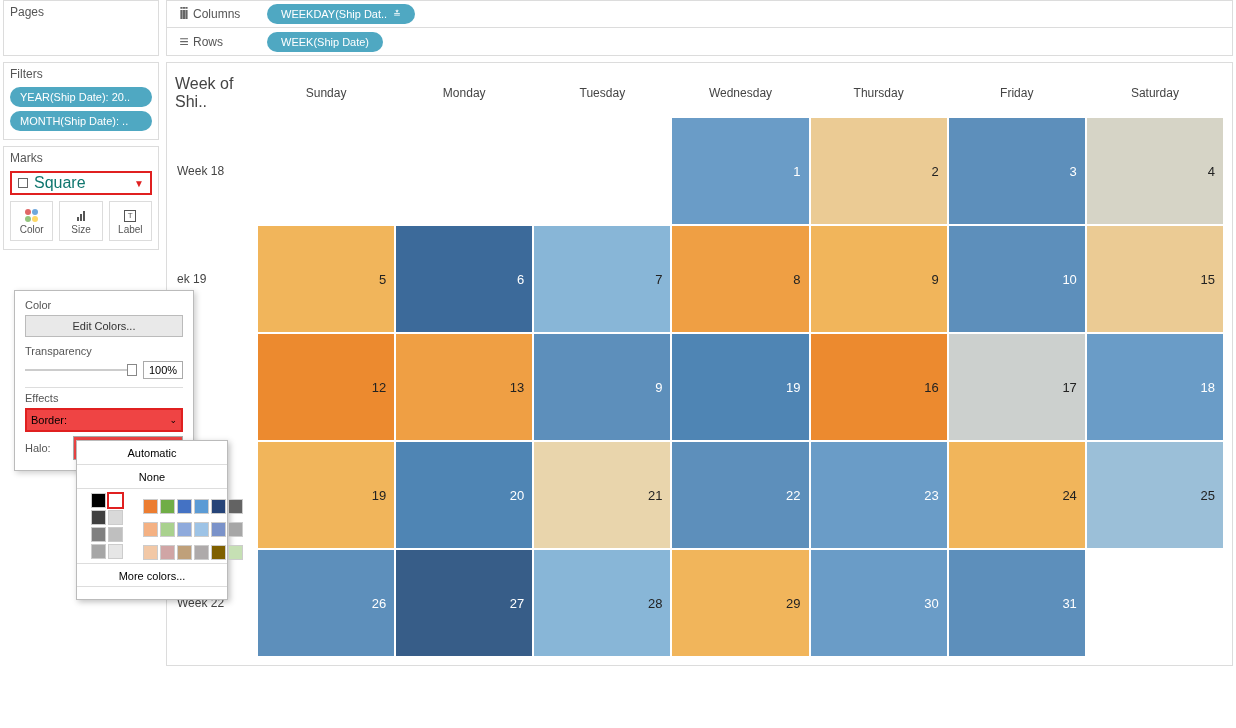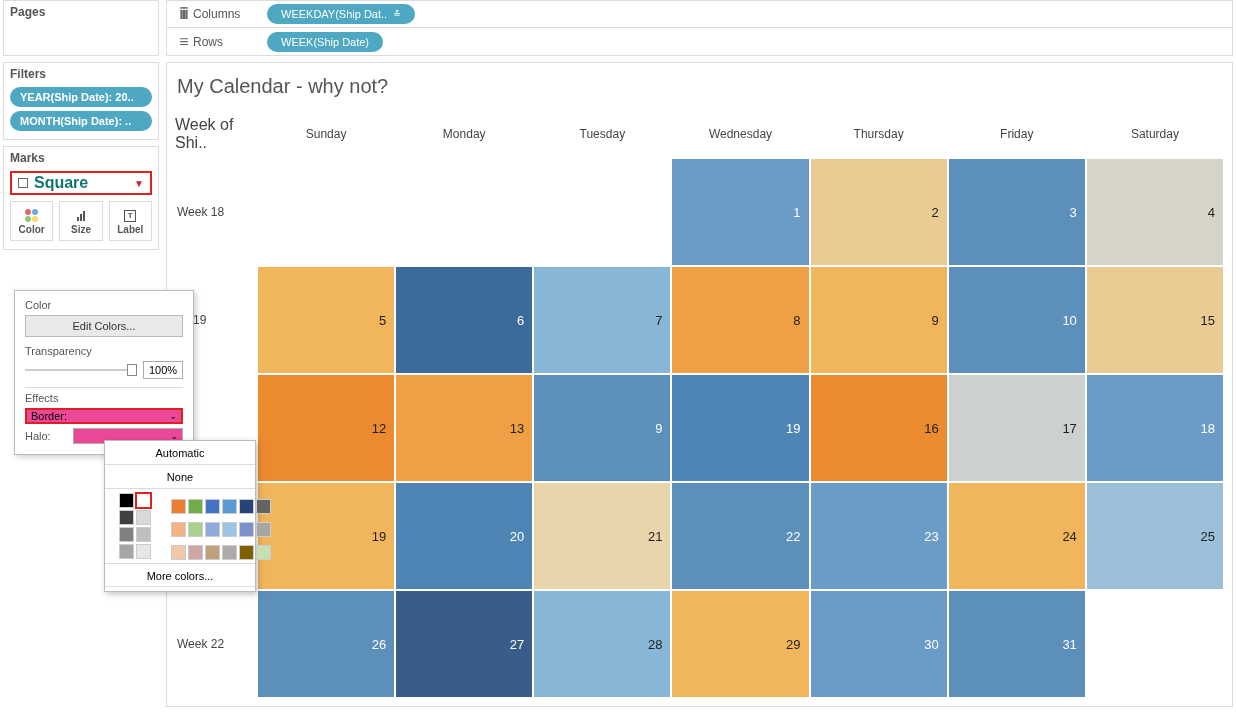--- a/index.html
+++ b/index.html
@@ -6,21 +6,21 @@
 body { background: #fff; width: 1236px; height: 728px; position: relative; overflow: hidden; }
 
 
 .shelf-row { display: flex; align-items: center; height: 28px; border: 1px solid #dcdcdc; background: #fff; }
 .shelf-row + .shelf-row { border-top: none; }
 .shelf-icon { width: 20px; display: inline-flex; justify-content: center; color: #666; font-weight: bold; letter-spacing: -2px; margin-left: 6px; }
 .shelf-name { width: 70px; color: #555; font-size: 12px; }
 .pill { display: inline-flex; align-items: center; height: 20px; border-radius: 10px; background: #4fa8c2; color: #fff; font-size: 11px; padding: 0 14px; margin-left: 4px; }
 
 
-.left-col { position: absolute; left: 3px; top: 0; width: 156px; font-weight: bold; }
+.left-col { position: absolute; left: 3px; top: 0; width: 156px; }
 .card { border: 1px solid #dcdcdc; background: #fff; margin-bottom: 6px; padding: 4px 6px 8px 6px; }
 .card-title { font-size: 12px; color: #555; margin-bottom: 6px; }
 .filter-pill { display: block; height: 20px; line-height: 20px; border-radius: 10px; background: #4fa8c2; color: #fff; font-size: 11px; padding: 0 10px; margin-top: 4px; overflow: hidden; white-space: nowrap; }
 
 .mark-type-box { display: flex; align-items: center; border: 2px solid #e02020; height: 24px; padding: 0 6px; justify-content: space-between; }
 .mark-type-left { display: flex; align-items: center; gap: 6px; }
 .mark-sq { width: 10px; height: 10px; border: 1px solid #666; }
 .mark-type-box .dd { color: #e02020; font-size: 10px; }
 
 .mark-btns { display: flex; gap: 6px; margin-top: 6px; }
@@ -40,26 +40,26 @@
 .popup-color .sec-lbl { font-size: 11px; color: #555; margin-bottom: 4px; }
 .edit-colors-btn { width: 100%; height: 22px; background: #e9e9e9; border: 1px solid #bbb; font-size: 11px; color: #333; }
 .slider-row { display: flex; align-items: center; gap: 6px; margin: 4px 0 8px 0; }
 .slider { flex: 1; height: 14px; position: relative; }
 .slider .track { position:absolute; top:6px; left:0; right:6px; height:2px; background:#ccc; }
 .slider .thumb { position:absolute; top:1px; right:0; width:10px; height:12px; background:#fff; border:1px solid #888; }
 .transp-val { width: 40px; height: 18px; border:1px solid #aaa; font-size:11px; text-align:center; line-height:16px; }
 .effects-hdr { font-size:11px; color:#555; border-top:1px solid #ddd; padding-top:4px; margin-bottom:4px; }
 .eff-row { display:flex; align-items:center; gap:6px; margin-top:4px; }
 .eff-row label { font-size:11px; color:#555; width:42px; }
-.border-sel { flex:1; height:16px; border:1px solid #aaa; background:#ec4899; font-size:11px; }
+.border-sel { flex:1; height:24px; border:1px solid #aaa; background:#ef4444; font-size:11px; }
 .highlight-red { border:2px solid #e02020 !important; }
 .eff-row .border-sel.highlight-red { padding-left:4px; display:flex; align-items:center; justify-content:space-between; }
 
 
-.popup-border { position:absolute; left:104px; top:440px; width:152px; border:1px solid #bbb; background:#fff; box-shadow:2px 2px 6px rgba(0,0,0,.25); z-index:6; padding-bottom:4px; }
+.popup-border { position:absolute; left:76px; top:440px; width:152px; border:1px solid #bbb; background:#fff; box-shadow:2px 2px 6px rgba(0,0,0,.25); z-index:6; padding-bottom:12px; }
 .popup-border .row-btn { height:24px; line-height:24px; text-align:center; font-size:11px; border-bottom:1px solid #ddd; }
 .swatch-grid { display:grid; grid-template-columns: repeat(8, 15px); grid-auto-rows:15px; gap:2px; padding:6px 8px 2px 8px; }
 .swatch { width:15px; height:15px; border:1px solid #ccc; }
 .swatch.sel { outline:2px solid #e02020; outline-offset:-1px; }
 .grays { display:grid; grid-template-columns: repeat(2,15px); grid-auto-rows:15px; gap:2px; padding:0 8px 4px 8px; }
 .popup-border .bottom { border-top:1px solid #ddd; }
 .swatch-area { display:flex; gap:4px; padding:4px 6px 0 6px; }
 
 
 .main { position:absolute; left:166px; top:0; right:3px; }
@@ -210,21 +210,20 @@
       <span class="pill"><span>WEEKDAY(Ship Dat..</span>&nbsp;&nbsp;<span style="font-size:9px;">≛</span></span>
     </div>
     <div class="shelf-row">
       <span class="shelf-icon">≡</span>
       <span class="shelf-name">Rows</span>
       <span class="pill">WEEK(Ship Date)</span>
     </div>
   </div>
 
   <div class="viz-area">
-    <div class="viz-title">My Calendar - why not?</div>
     <table class="cal-table">
       <thead>
         <tr id="day-hdr-row">
           <th class="colhdr" style="text-align:left; font-size:16px;">Week of Shi..</th>
         <th class="colhdr">Sunday</th>
             <th class="colhdr">Monday</th>
             <th class="colhdr">Tuesday</th>
             <th class="colhdr">Wednesday</th>
             <th class="colhdr">Thursday</th>
             <th class="colhdr">Friday</th>

